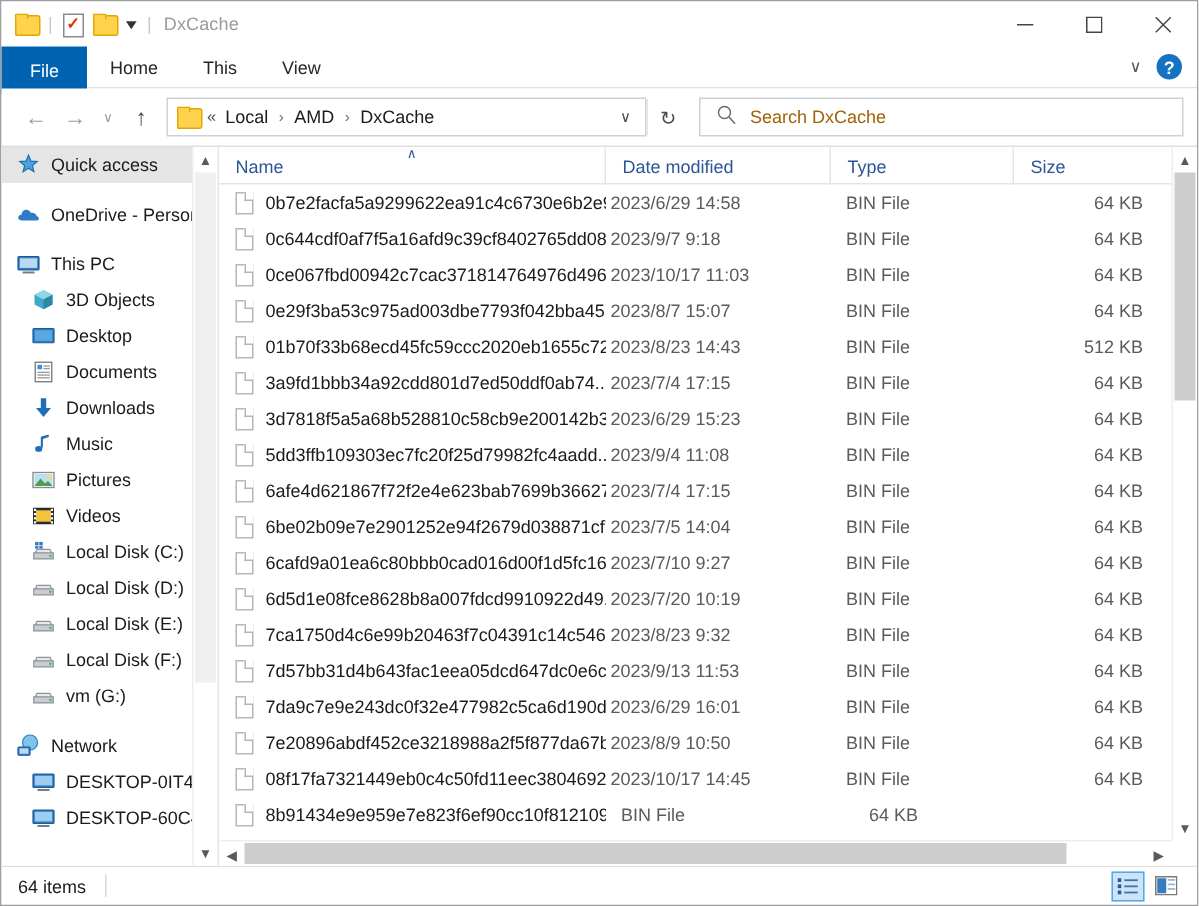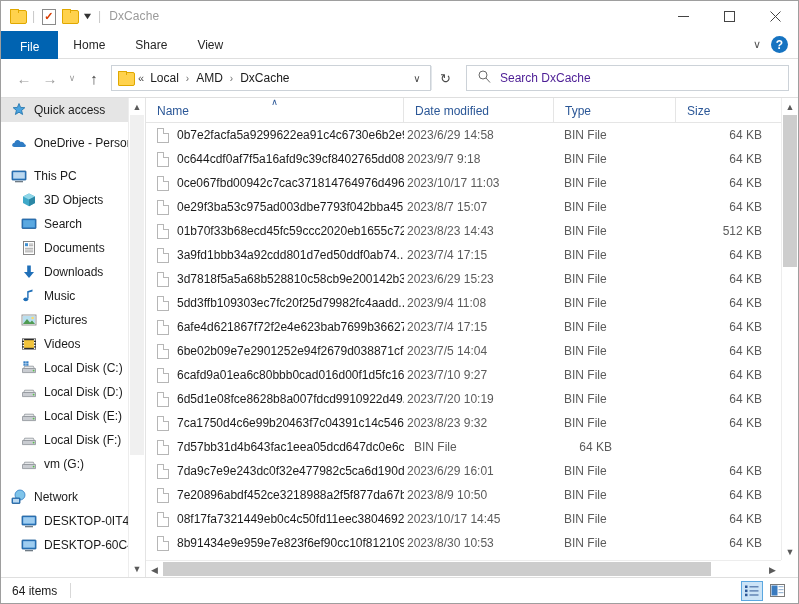--- a/index.html
+++ b/index.html
@@ -128,21 +128,21 @@
     width: 28px; height: 24px; border-left: 1px solid #e2e6ea;
     display: flex; align-items: center; justify-content: center;
     color: #4a4a4a; font-size: 13px;
   }
   .searchbox {
     flex: 0 0 323px; height: 26px; margin-left: 7px;
     border: 1px solid #ccd2d8; background: #fff;
     display: flex; align-items: center; padding-left: 11px; gap: 9px;
   }
   .search-ico { color: #6a6a6a; font-size: 12px; }
-  .search-ph { color: #4c1d95; font-size: 12px; }
+  .search-ph { color: #a16207; font-size: 12px; }
 
   
   .body {
     flex: 1 1 auto; display: flex; min-height: 0;
     border-top: 1px solid #dfdfdf;
   }
 
   
   .navpane {
     flex: 0 0 145px; background: #ffffff;
@@ -304,21 +304,21 @@
             <line x1="0.5" y1="0.5" x2="10.5" y2="10.5" stroke="#444" stroke-width="1"></line>
             <line x1="10.5" y1="0.5" x2="0.5" y2="10.5" stroke="#444" stroke-width="1"></line>
           </svg>
       </div>
     </div>
   </div>
 
   <div class="ribbon">
     <div class="tab file">File</div>
     <div class="tab">Home</div>
-    <div class="tab">Share</div>
+    <div class="tab">This</div>
     <div class="tab">View</div>
     <div class="ribbon-right">
       <span class="collapse-chev">∨</span>
       <span class="help-ico">?</span>
     </div>
   </div>
 
   <div class="addrbar">
     <div class="nav-btn">←</div>
     <div class="nav-btn">→</div>
@@ -378,21 +378,21 @@
                 <path d="M8 1.5 L14 4.5 L8 7.6 L2 4.5 Z" fill="#8fd6e8"></path>
                 <path d="M8 7.6 L14 4.5 L14 11 L8 14.2 Z" fill="#2c87a5"></path>
               </svg></span>
             <span class="nav-label">3D Objects</span>
           </div>
           <div class="nav-item indent1">
             <span class="nav-ico"><svg width="16" height="16" viewBox="0 0 16 16">
                 <rect x="1" y="3" width="14" height="9.5" rx="0.6" fill="#2f7cc4" stroke="#1d5a94" stroke-width="0.8"></rect>
                 <rect x="2.2" y="4.2" width="11.6" height="7" fill="#5aa8e0"></rect>
               </svg></span>
-            <span class="nav-label">Search</span>
+            <span class="nav-label">Desktop</span>
           </div>
           <div class="nav-item indent1">
             <span class="nav-ico"><svg width="16" height="16" viewBox="0 0 16 16">
                 <rect x="2.5" y="1.5" width="11" height="13" fill="#ffffff" stroke="#7b7b7b" stroke-width="0.9"></rect>
                 <rect x="4" y="3.2" width="3" height="3" fill="#3f8fd0"></rect>
                 <rect x="8" y="3.6" width="4.2" height="0.9" fill="#9a9a9a"></rect>
                 <rect x="8" y="5.3" width="4.2" height="0.9" fill="#9a9a9a"></rect>
                 <rect x="4" y="7.8" width="8.2" height="0.9" fill="#9a9a9a"></rect>
                 <rect x="4" y="9.6" width="8.2" height="0.9" fill="#9a9a9a"></rect>
                 <rect x="4" y="11.4" width="8.2" height="0.9" fill="#9a9a9a"></rect>
@@ -651,20 +651,21 @@
             </div>
             <div class="cell date">2023/8/23 9:32</div>
             <div class="cell type">BIN File</div>
             <div class="cell size">64 KB</div>
           </div>
           <div class="row">
             <div class="cell name">
               <span class="file-ico"></span>
               <span class="fname">7d57bb31d4b643fac1eea05dcd647dc0e6c...</span>
             </div>
+            <div class="cell date">2023/9/13 11:53</div>
             <div class="cell type">BIN File</div>
             <div class="cell size">64 KB</div>
           </div>
           <div class="row">
             <div class="cell name">
               <span class="file-ico"></span>
               <span class="fname">7da9c7e9e243dc0f32e477982c5ca6d190d...</span>
             </div>
             <div class="cell date">2023/6/29 16:01</div>
             <div class="cell type">BIN File</div>
@@ -686,21 +687,20 @@
             </div>
             <div class="cell date">2023/10/17 14:45</div>
             <div class="cell type">BIN File</div>
             <div class="cell size">64 KB</div>
           </div>
           <div class="row">
             <div class="cell name">
               <span class="file-ico"></span>
               <span class="fname">8b91434e9e959e7e823f6ef90cc10f8121096...</span>
             </div>
-            <div class="cell date">2023/8/30 10:53</div>
             <div class="cell type">BIN File</div>
             <div class="cell size">64 KB</div>
           </div>
           <div class="row">
             <div class="cell name">
               <span class="file-ico"></span>
               <span class="fname">8c9ebe07ced9633ca456d5373870c8cc66f5...</span>
             </div>
             <div class="cell date">2023/8/1 8:27</div>
             <div class="cell type">BIN File</div>

